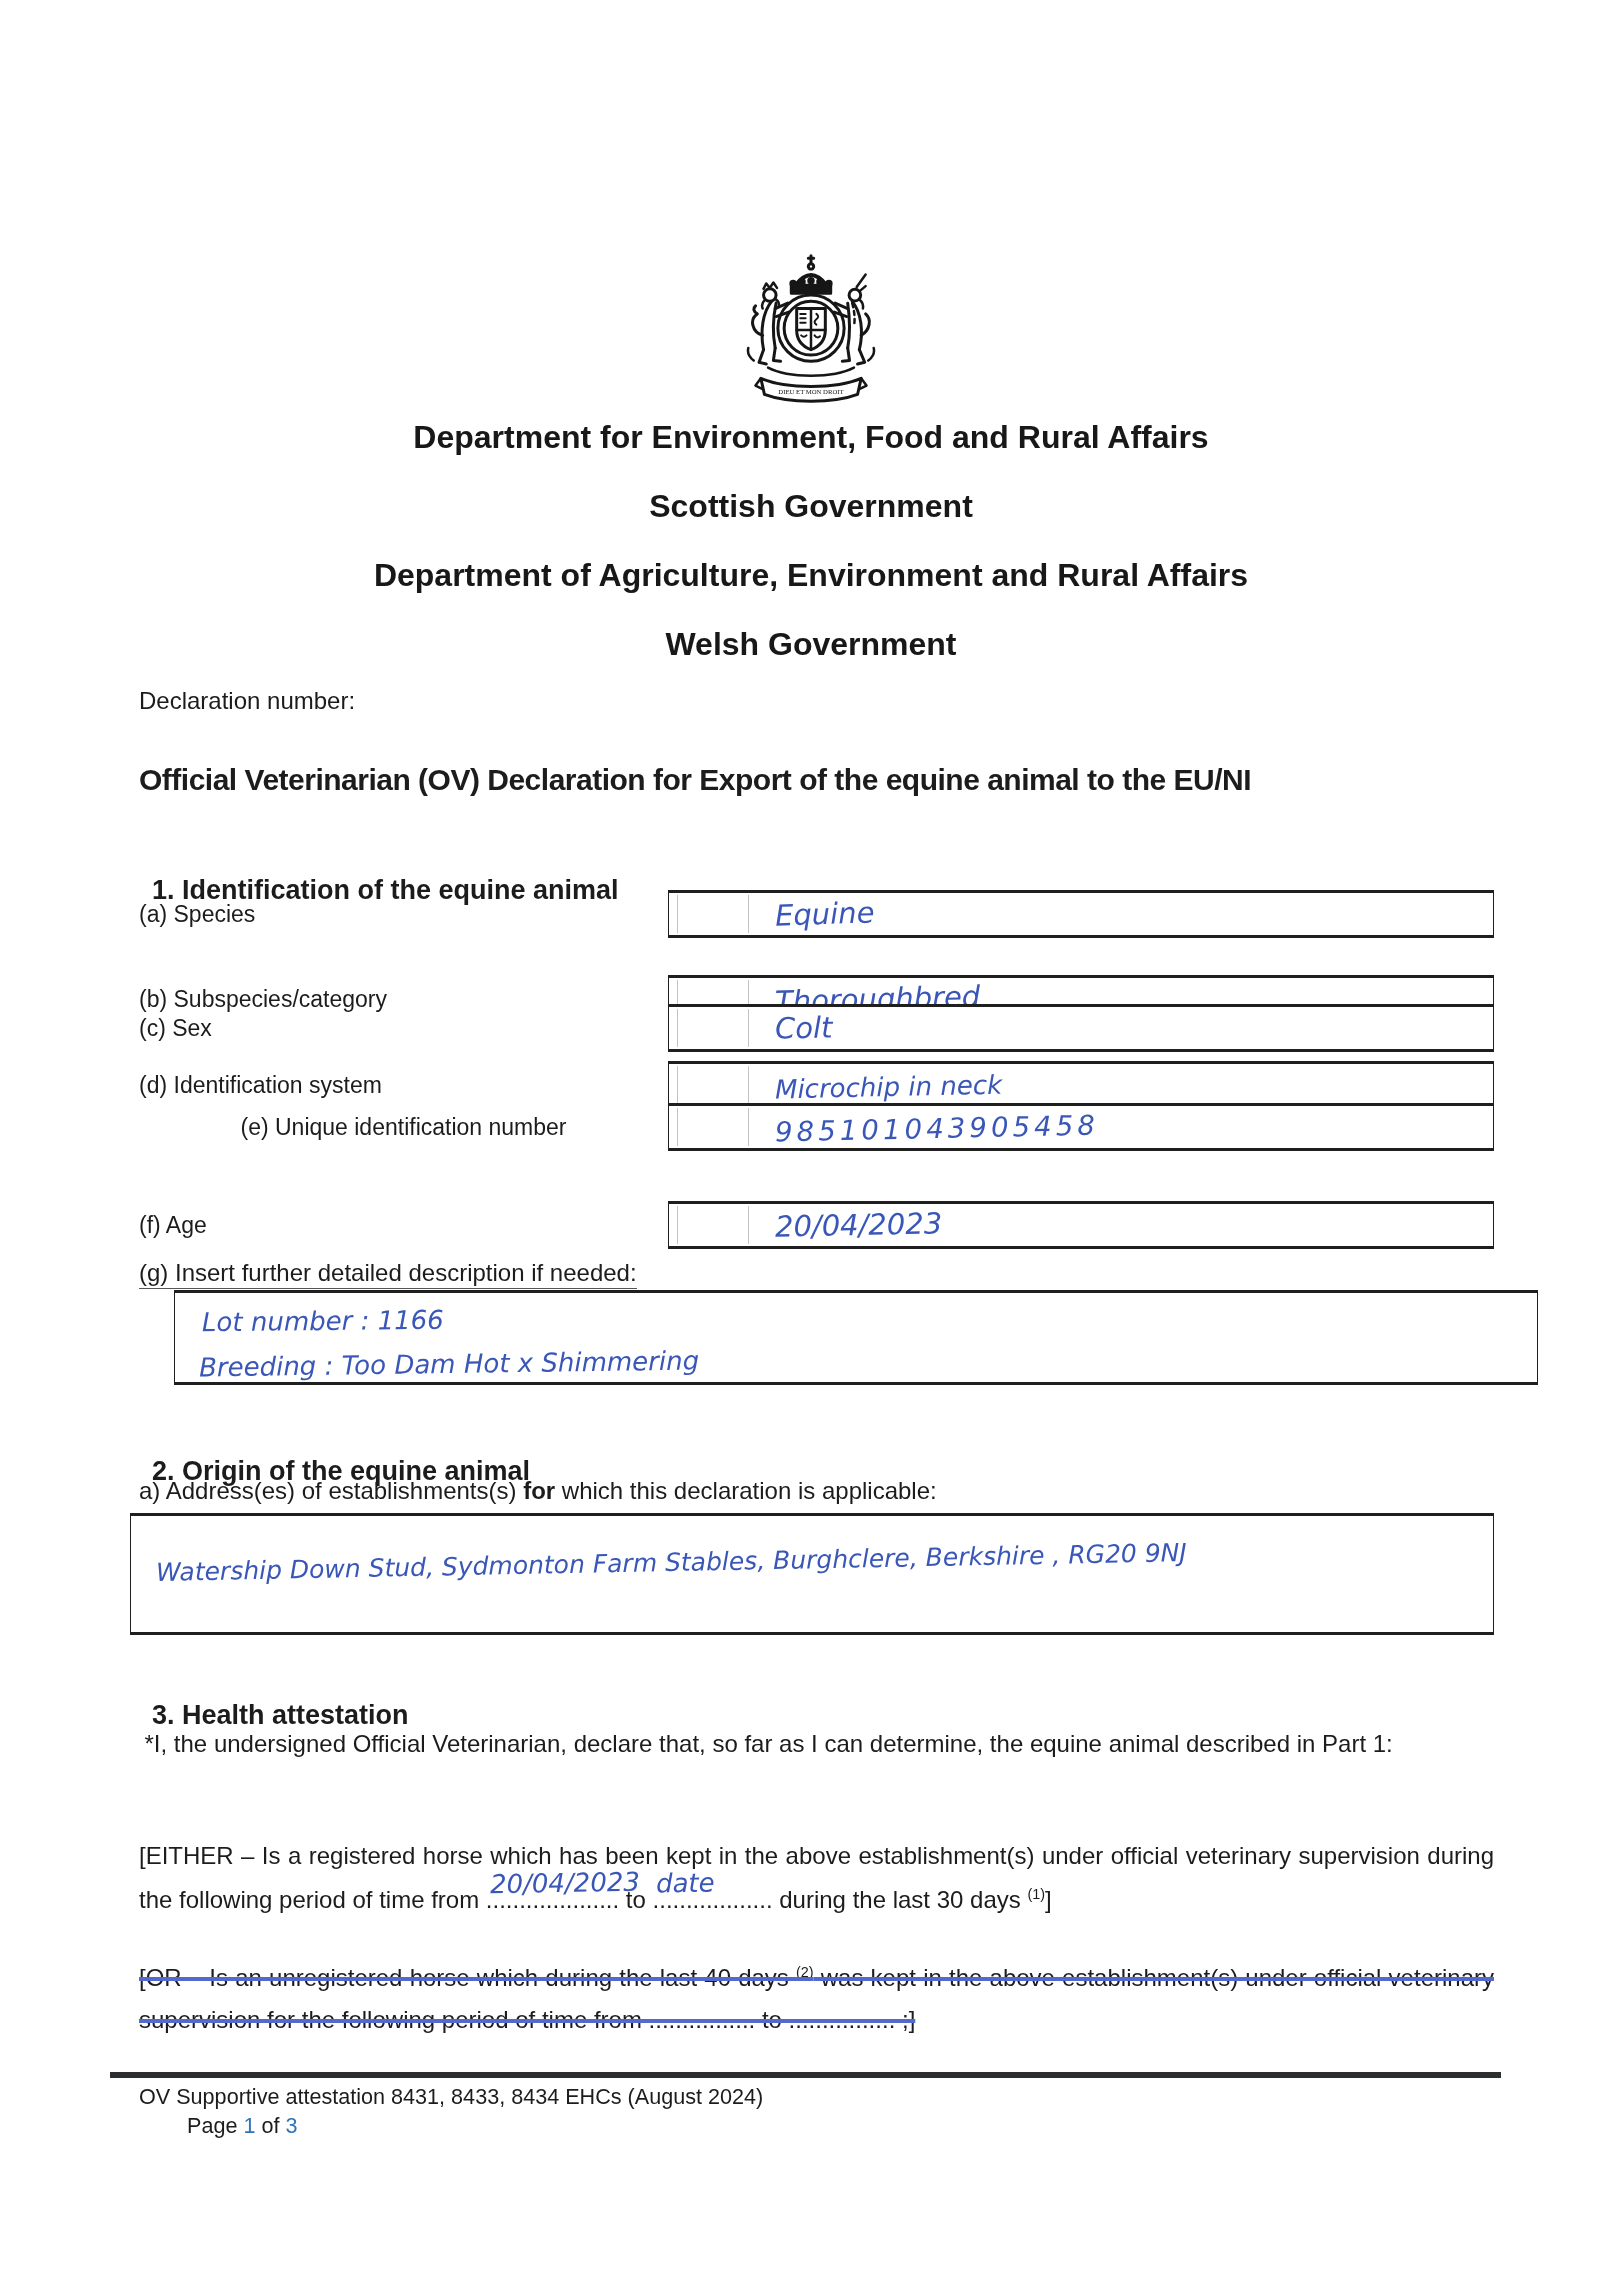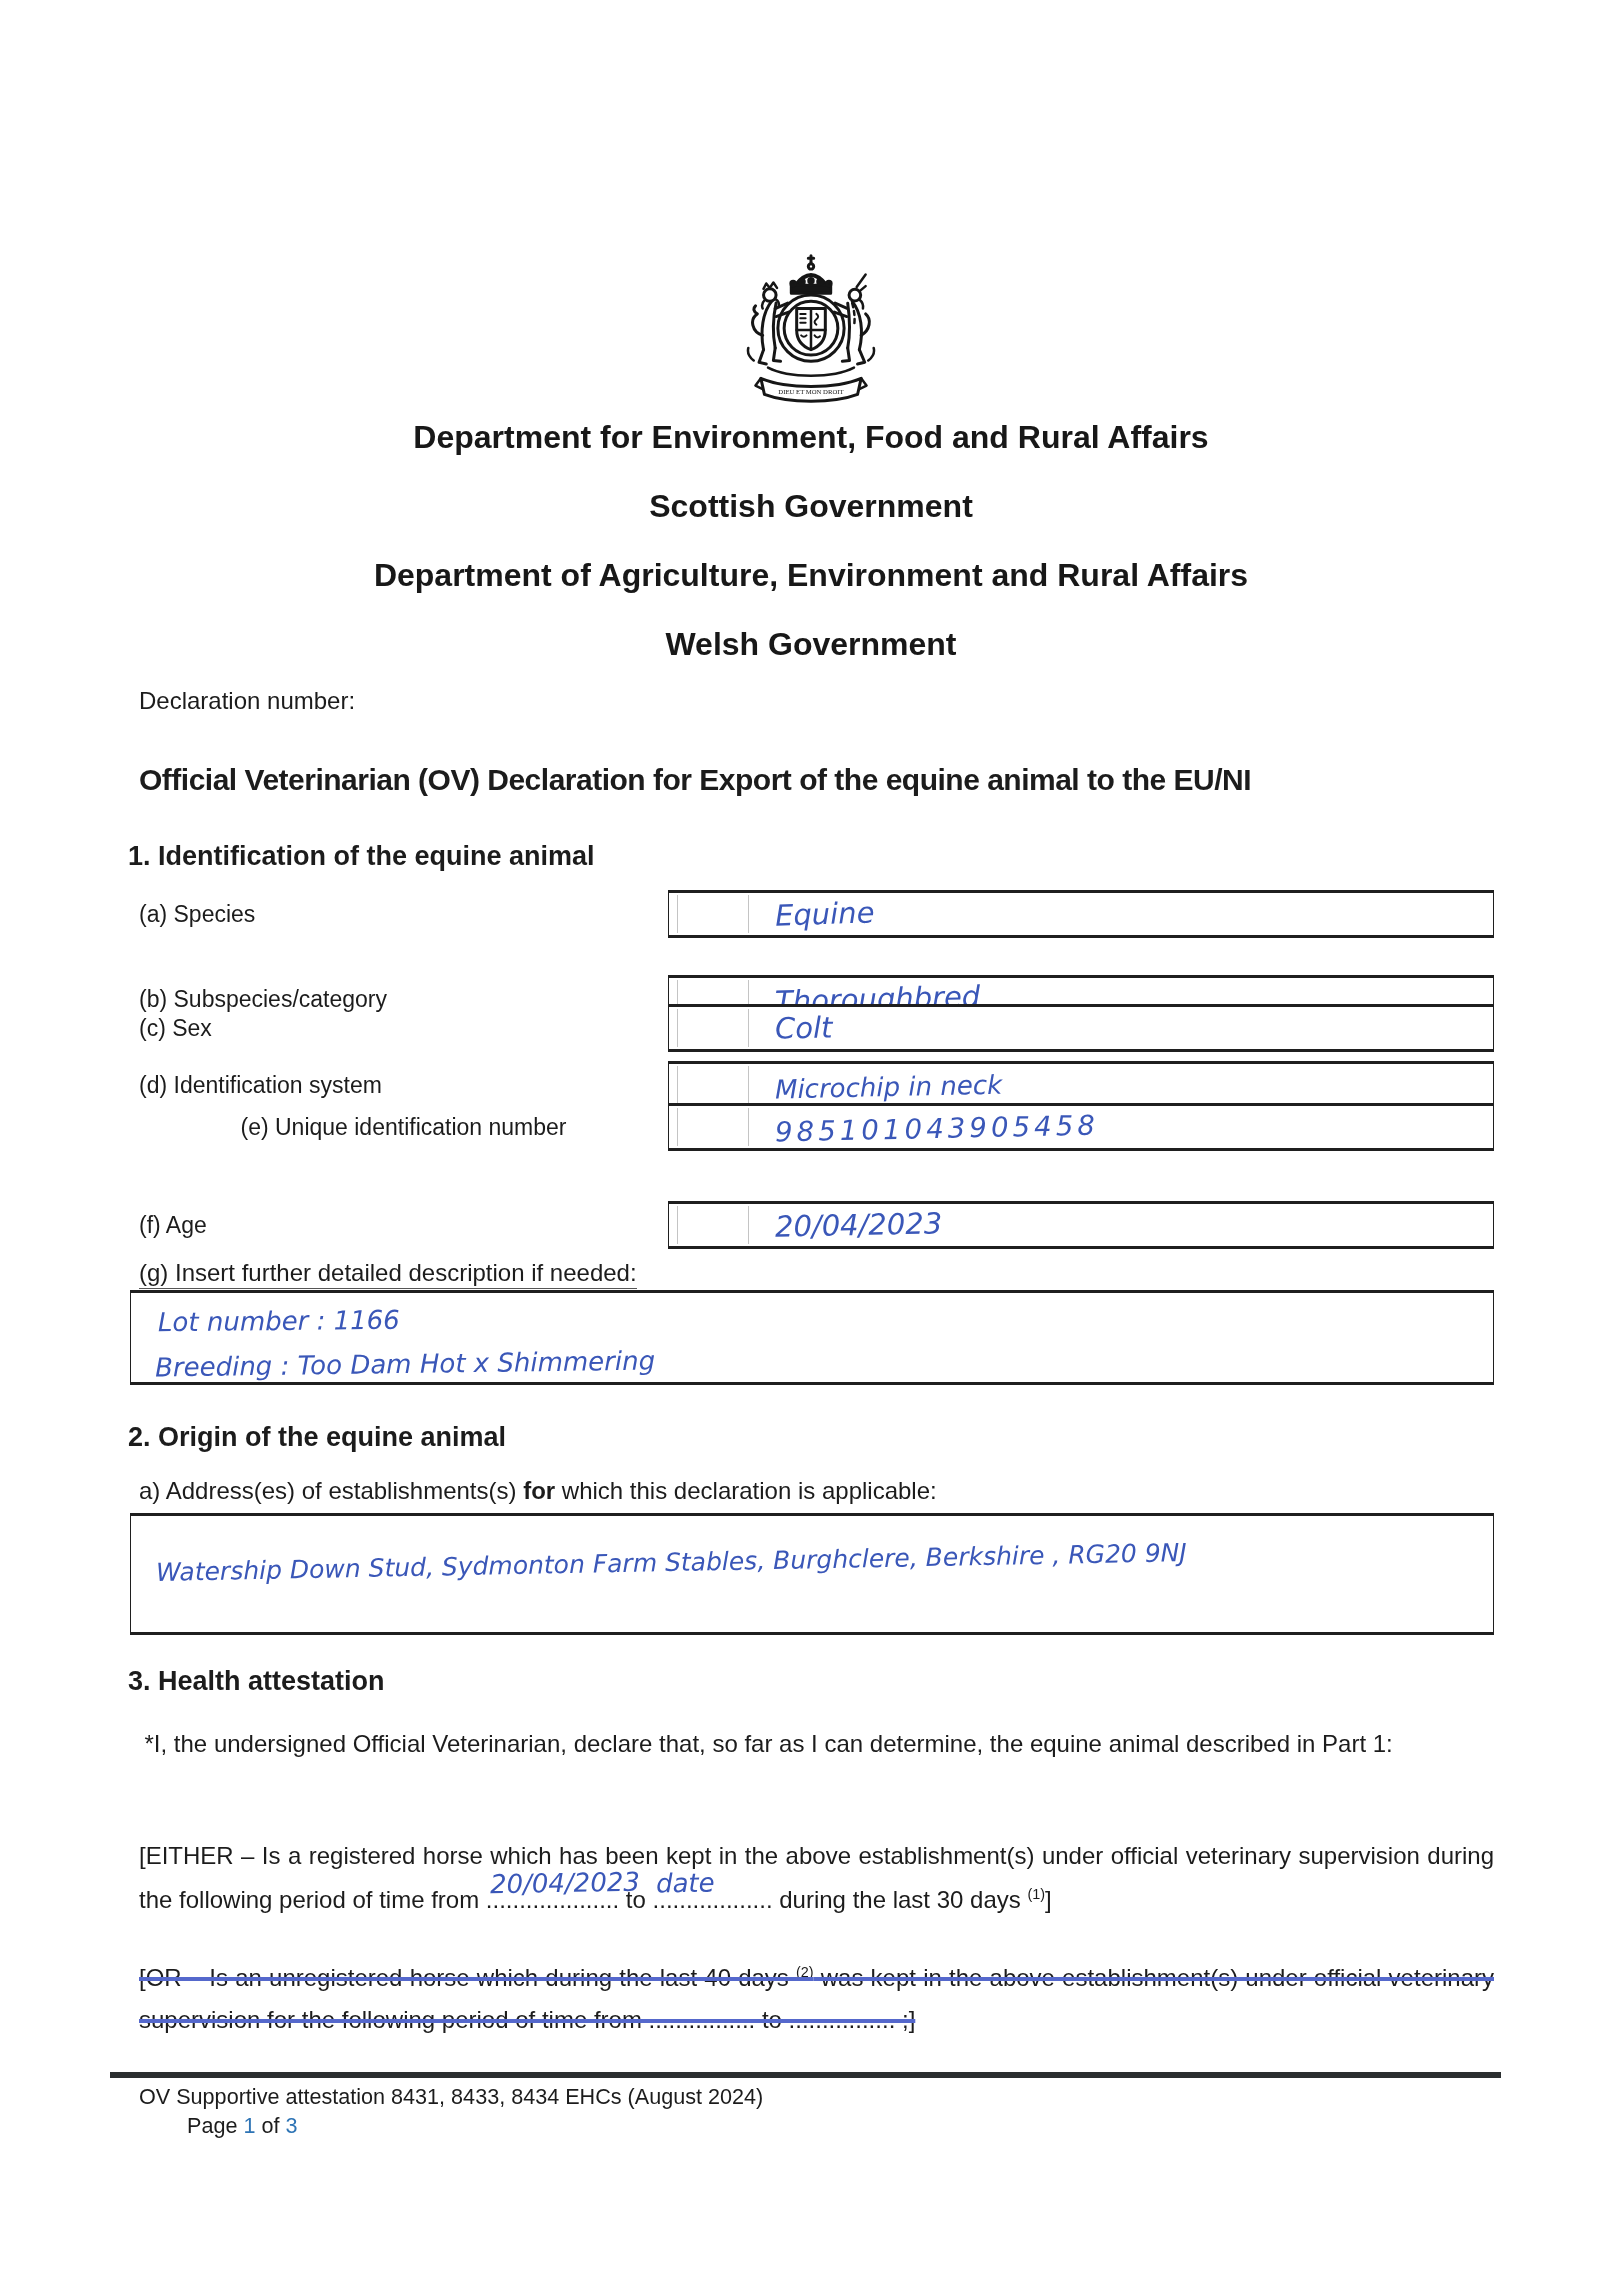--- a/index.html
+++ b/index.html
@@ -12,40 +12,40 @@
     overflow:hidden;
   }
   
   .arms{position:absolute;left:721px;top:253px;width:180px;height:154px;}
   .orgs{position:absolute;left:0;top:403px;width:100%;text-align:center;
         font-weight:bold;font-size:32px;line-height:69px;color:#181818;}
   
   .decl{position:absolute;left:139px;top:687px;font-size:24px;}
   .doc-title{position:absolute;left:139px;top:763px;width:1377px;
              font-size:30px;font-weight:bold;white-space:nowrap;letter-spacing:-0.5px;}
-  .sec-h{position:absolute;left:128px;font-size:27px;font-weight:bold;}
+  .sec-h{position:absolute;left:152px;font-size:27px;font-weight:bold;margin-top:34px;}
   .s1h{top:841px;} .s2h{top:1422px;} .s3h{top:1666px;}
   
   .frow{position:absolute;left:139px;width:1355px;display:flex;align-items:center;height:48px;}
   .r1{top:890px;} .r2{top:975px;} .r3{top:1004px;} .r4{top:1061px;} .r5{top:1103px;text-align:center;} .r6{top:1201px;}
   .flabel{width:529px;font-size:23px;}
   .fbox{position:relative;flex:1;height:100%;
         border:1.8px solid #1f1f1f;border-top-width:3.7px;border-bottom-width:3.7px;
         background:#fff;box-sizing:border-box;}
   .cellline{position:absolute;top:2.3px;bottom:2.3px;width:0.9px;background:#c4c4c4;}
   .cl1{left:8.3px;} .cl2{left:79px;}
   
   .hand{font-family:"DejaVu Sans", sans-serif;font-style:italic;color:#3a57b8;}
   .fval{position:absolute;left:106px;bottom:3.7px;font-size:29px;white-space:nowrap;transform:rotate(-1.2deg);}
   .r5 .fval{letter-spacing:4.1px;font-size:27.5px;}
   
   .bigbox{position:absolute;left:130px;width:1364px;
           border:1.8px solid #1f1f1f;border-top-width:3.7px;border-bottom-width:3.7px;
           background:#fff;box-sizing:border-box;}
-  .gbox{top:1290px;height:95px;}
+  .gbox{top:1290px;height:95px;margin-left:44px;}
   .addrbox{top:1513px;height:122px;}
   .glabel{position:absolute;left:139px;top:1259px;font-size:24px;
           border-bottom:1.4px solid #555;padding-bottom:1px;text-align:right;}
   .addrlabel{position:absolute;left:139px;top:1477px;font-size:24px;}
   .gline1{position:absolute;left:27px;top:13px;font-size:26px;white-space:nowrap;transform:rotate(-0.6deg);}
   .gline2{position:absolute;left:24px;top:56px;font-size:26px;white-space:nowrap;transform:rotate(-0.8deg);}
   .addrval{position:absolute;left:25px;top:32px;font-size:25px;white-space:nowrap;transform:rotate(-1.1deg);}
   
   .para{position:absolute;left:139px;width:1355px;font-size:24px;line-height:44px;
         text-align:justify;color:#1c1c1c;margin:0;}

